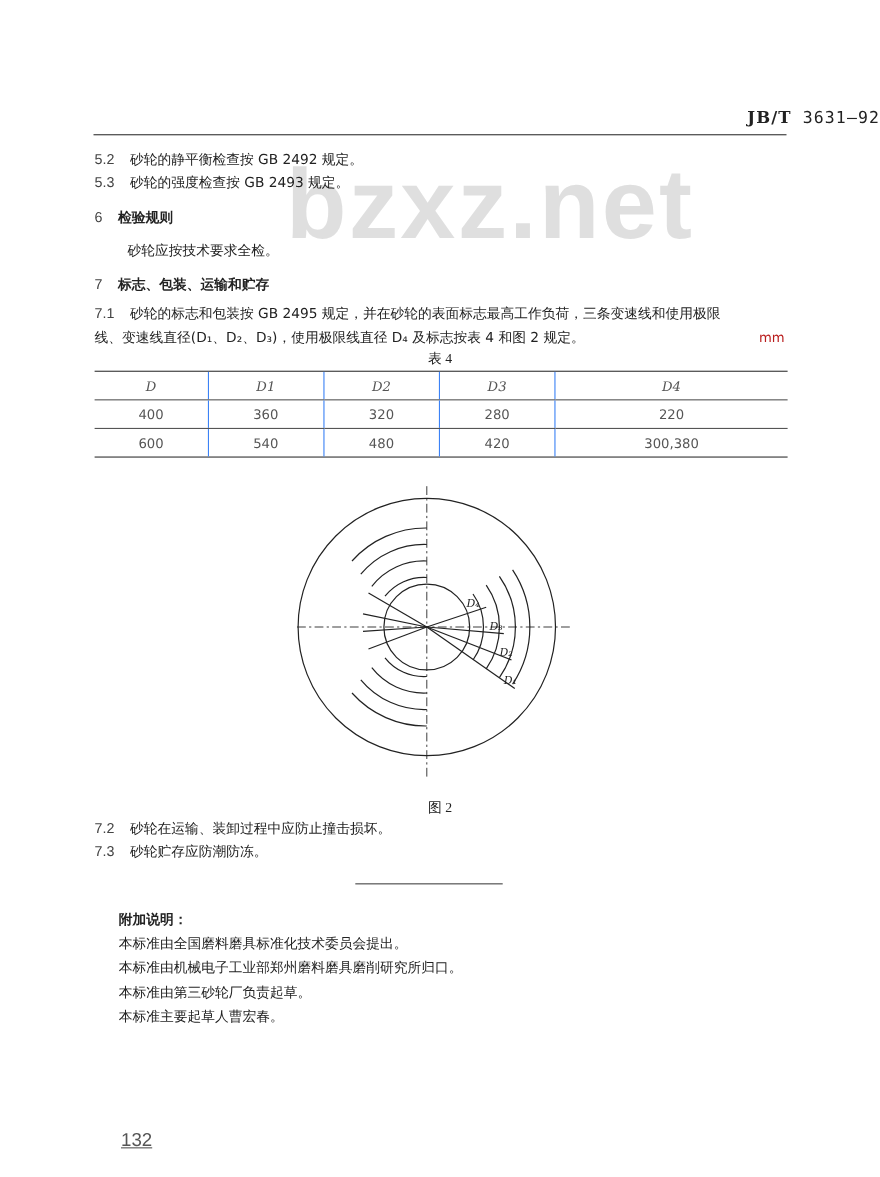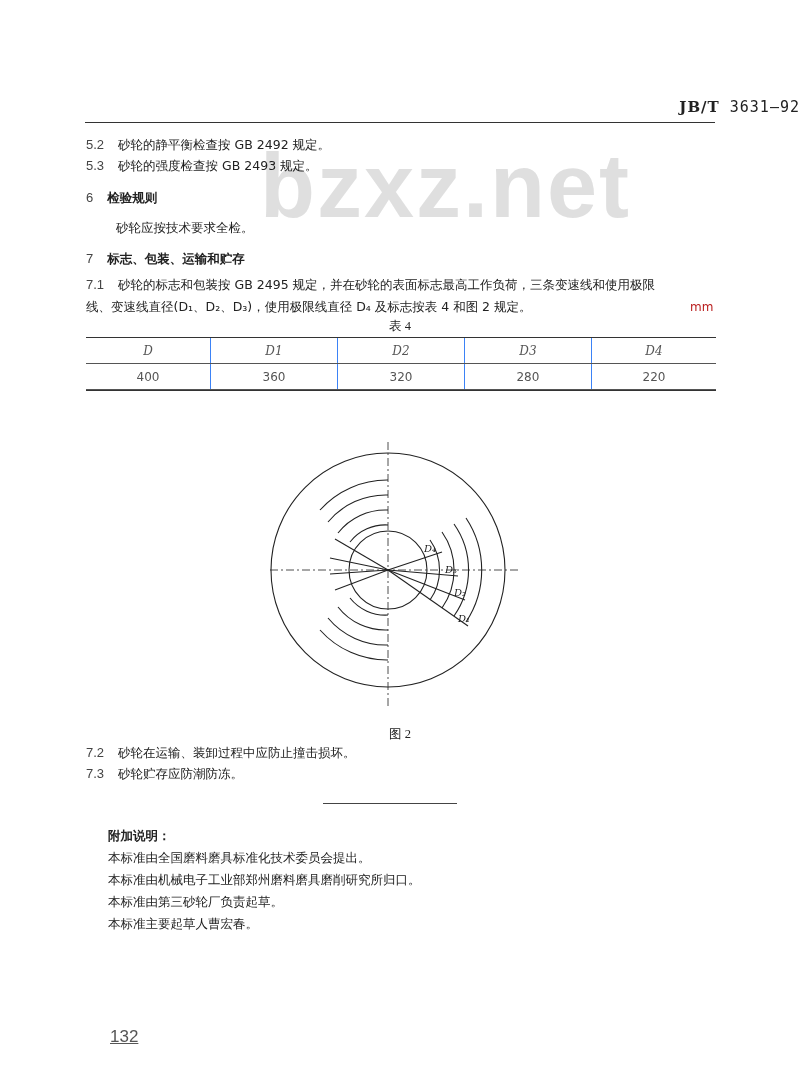--- a/index.html
+++ b/index.html
@@ -50,20 +50,27 @@
       <th>D2</th>
       <th>D3</th>
       <th>D4</th>
     </tr>
     <tr>
       <td>400</td>
       <td>360</td>
       <td>320</td>
       <td>280</td>
       <td>220</td>
+    </tr>
+    <tr>
+      <td style="border-bottom:none">600</td>
+      <td style="border-bottom:none">540</td>
+      <td style="border-bottom:none">480</td>
+      <td style="border-bottom:none">420</td>
+      <td style="border-bottom:none">300,380</td>
     </tr>
   </tbody>
     </table>
 </div>
 
 <svg class="abs" style="left:270px;top:440px" width="260" height="270" viewBox="0 0 260 270">
   <g fill="none" stroke="#222" stroke-width="1.1">
     <circle cx="118" cy="130" r="117"></circle>
     <circle cx="118" cy="130" r="39"></circle>
 

